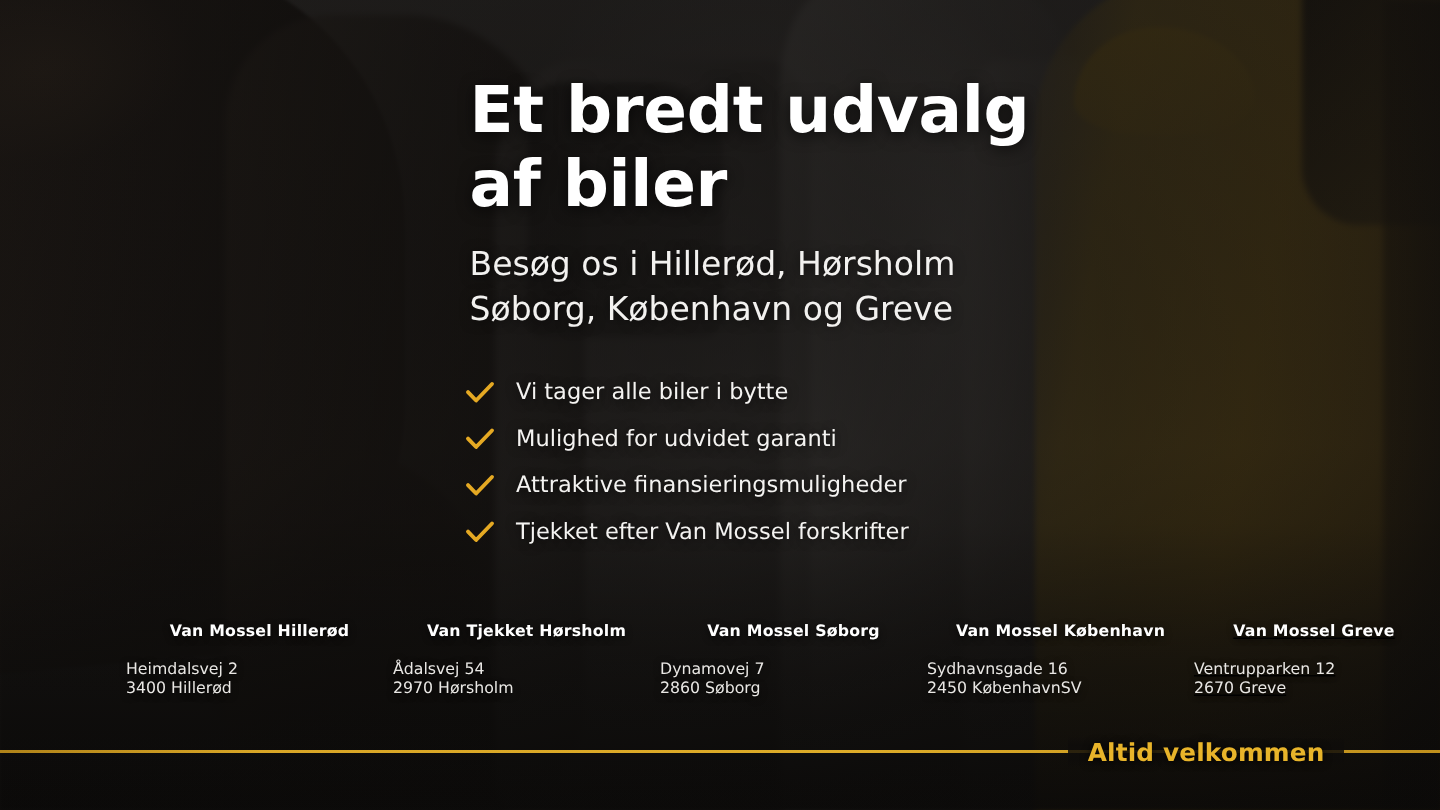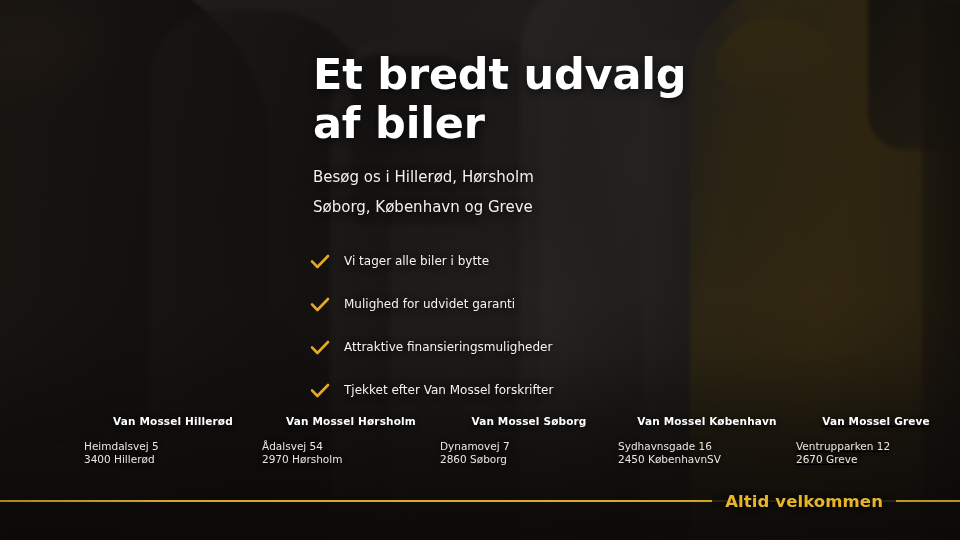--- a/index.html
+++ b/index.html
@@ -167,52 +167,52 @@
     text-shadow: 0 2px 10px rgba(0,0,0,0.65);
     white-space: pre-line;
   }
 
   .subhead {
     position: absolute;
     left: 313px;
     top: 162px;
     width: 560px;
     color: #f2f1ef;
-    font-size: 15px;
+    font-size: 22px;
     line-height: 30px;
     font-weight: 400;
     text-shadow: 0 1px 8px rgba(0,0,0,0.6);
     white-space: pre-line;
   }
 
   .bullets {
     position: absolute;
     left: 308px;
     top: 246px;
     width: 600px;
   }
   .bullet {
     display: flex;
     align-items: center;
     height: 31px;
     margin-bottom: 0px;
   }
-  .bullet + .bullet { margin-top: 12px; }
+  .bullet + .bullet { margin-top: 0px; }
   .check-icon {
     width: 34px;
     flex: 0 0 34px;
     display: flex;
     align-items: center;
     justify-content: flex-start;
     padding-left: 2px;
   }
   .check-icon svg { display: block; }
   .bullet-label {
     color: #f4f3f1;
-    font-size: 12px;
+    font-size: 15px;
     line-height: 31px;
     font-weight: 400;
     text-shadow: 0 1px 7px rgba(0,0,0,0.65);
     white-space: nowrap;
   }
 
   
   .dealers {
     position: absolute;
     left: 84px;
@@ -338,26 +338,26 @@
         </span>
         <span class="bullet-label">Tjekket efter Van Mossel forskrifter</span>
       </div>
 
     </div>
 
     <div class="dealers">
 
       <div class="dealer">
         <div class="dealer-name">Van Mossel Hillerød</div>
-        <div class="dealer-addr">Heimdalsvej 5
+        <div class="dealer-addr">Heimdalsvej 2
 3400 Hillerød</div>
       </div>
 
       <div class="dealer">
-        <div class="dealer-name">Van Mossel Hørsholm</div>
+        <div class="dealer-name">Van Tjekket Hørsholm</div>
         <div class="dealer-addr">Ådalsvej 54
 2970 Hørsholm</div>
       </div>
 
       <div class="dealer">
         <div class="dealer-name">Van Mossel Søborg</div>
         <div class="dealer-addr">Dynamovej 7
 2860 Søborg</div>
       </div>
 

